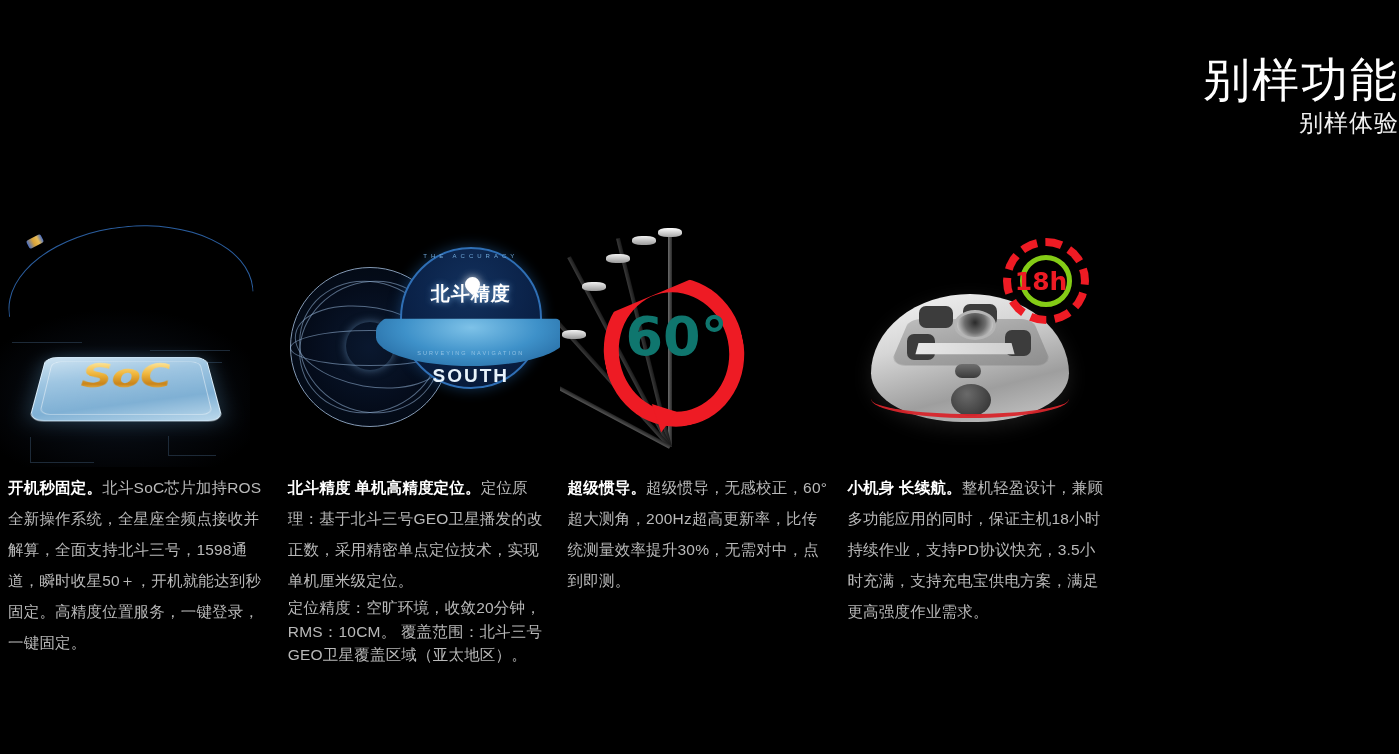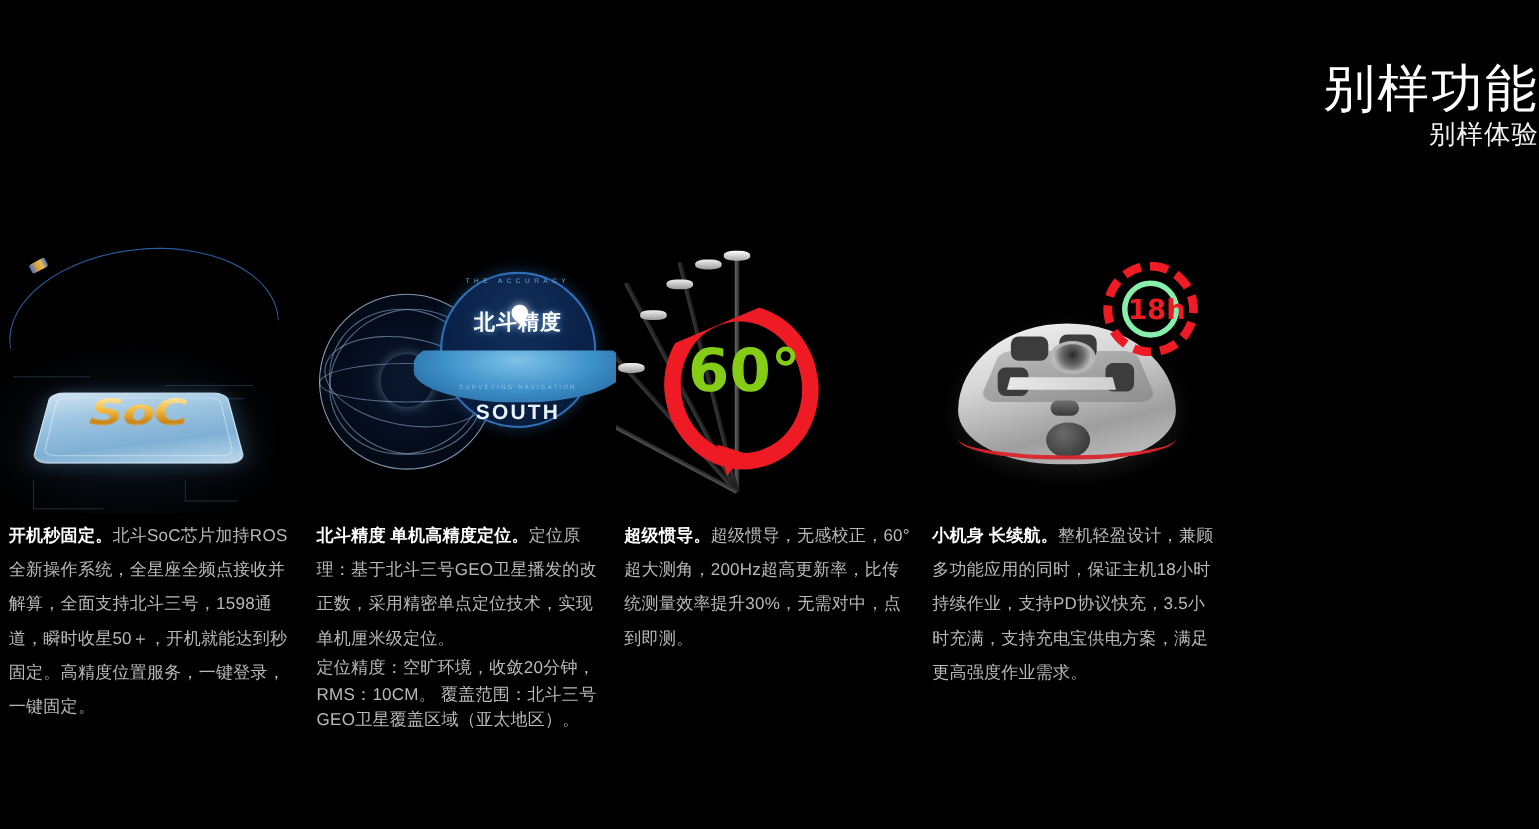--- a/index.html
+++ b/index.html
@@ -146,21 +146,21 @@
     transform:rotate(-12deg);
   }
   .m3 .tip{
     position:absolute; left:96px; top:178px;
     width:0;height:0;border-left:21px solid #ee1b24;
     border-top:15px solid transparent;border-bottom:15px solid transparent;
     transform:rotate(-18deg);
   }
   .m3 .deg{
     position:absolute; left:52px; top:88px; width:130px; text-align:center;
-    font-size:54px; line-height:54px; font-weight:bold; color:#84cc16;
+    font-size:54px; line-height:54px; font-weight:bold; color:#0f766e;
     font-family:"DejaVu Sans",sans-serif;
   }
 
   
   .m4 .waves{
     position:absolute; left:8px; top:135px; width:270px; height:95px;
     background:
       radial-gradient(ellipse 70px 45px at 22% 95%,rgba(90,190,255,.85) 0%,rgba(20,90,170,.25) 55%,transparent 80%),
       radial-gradient(ellipse 85px 55px at 62% 100%,rgba(70,170,245,.75) 0%,rgba(15,70,150,.22) 60%,transparent 85%),
       radial-gradient(ellipse 60px 40px at 92% 92%,rgba(60,150,235,.6) 0%,transparent 80%),
@@ -229,22 +229,22 @@
   .m5 .btn{
     position:absolute; left:112px; top:162px; width:40px; height:32px;border-radius:50%;
     background:radial-gradient(circle at 40% 32%,#6a6a6a,#2c2c2c);
   }
   .m5 .badge18{
     position:absolute; left:164px; top:16px; width:86px; height:86px; border-radius:50%;
     border:8px dashed #ee1b24;
   }
   .m5 .badge18 .inner{
     position:absolute; left:9px; top:9px; right:9px; bottom:9px; border-radius:50%;
-    border:5px solid #86efac;
-    display:flex; align-items:center; justify-content:flex-start;
+    border:5px solid #84cc16;
+    display:flex; align-items:center; justify-content:flex-end;
   }
   .m5 .badge18 .txt{
     font-size:25px; font-weight:bold; color:#ee1b24; line-height:25px;
     font-family:"DejaVu Sans",sans-serif;
   }
 </style>
 </head>
 <body>
 
 <div class="page">

